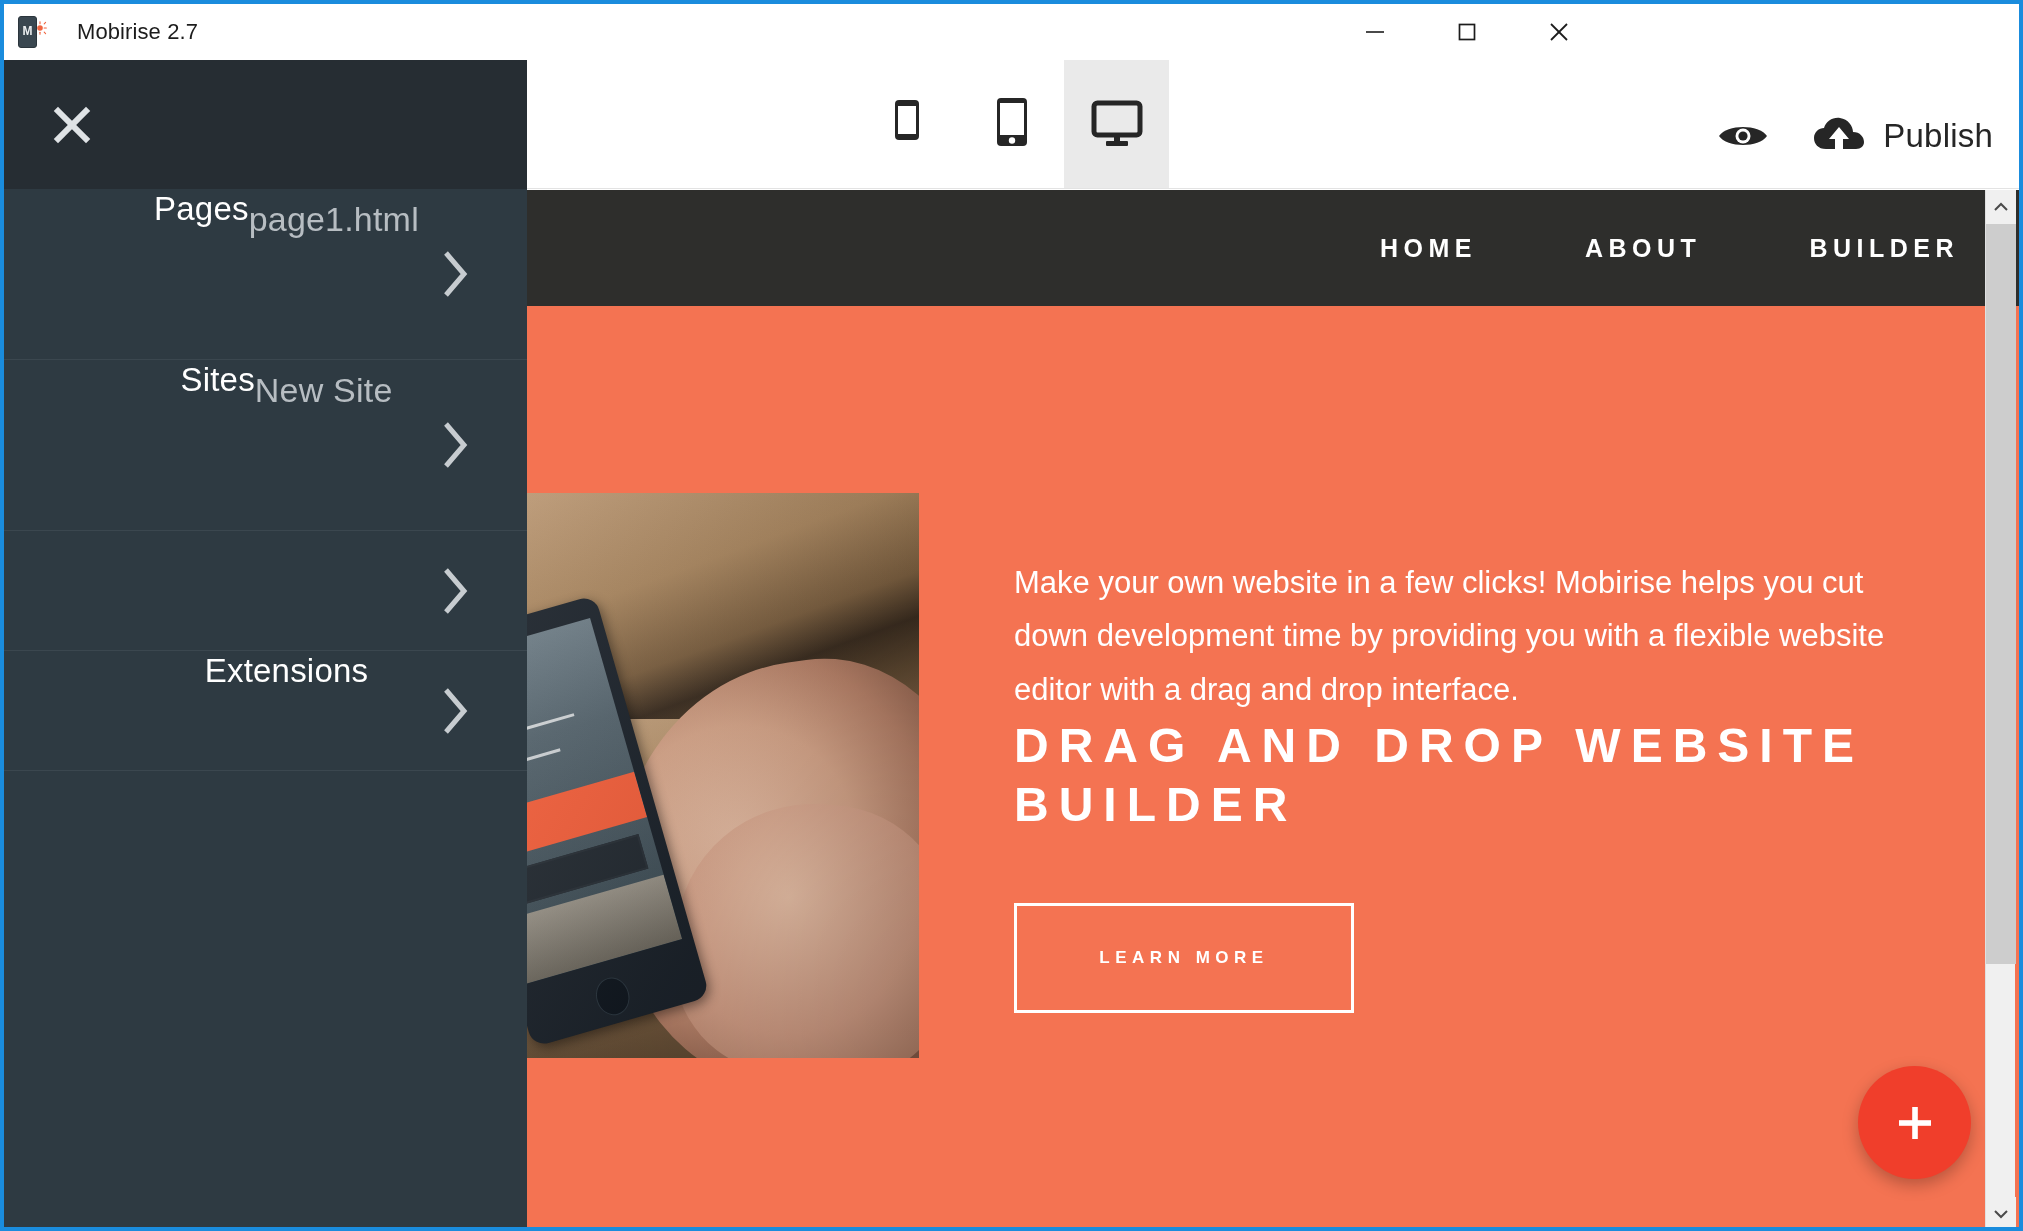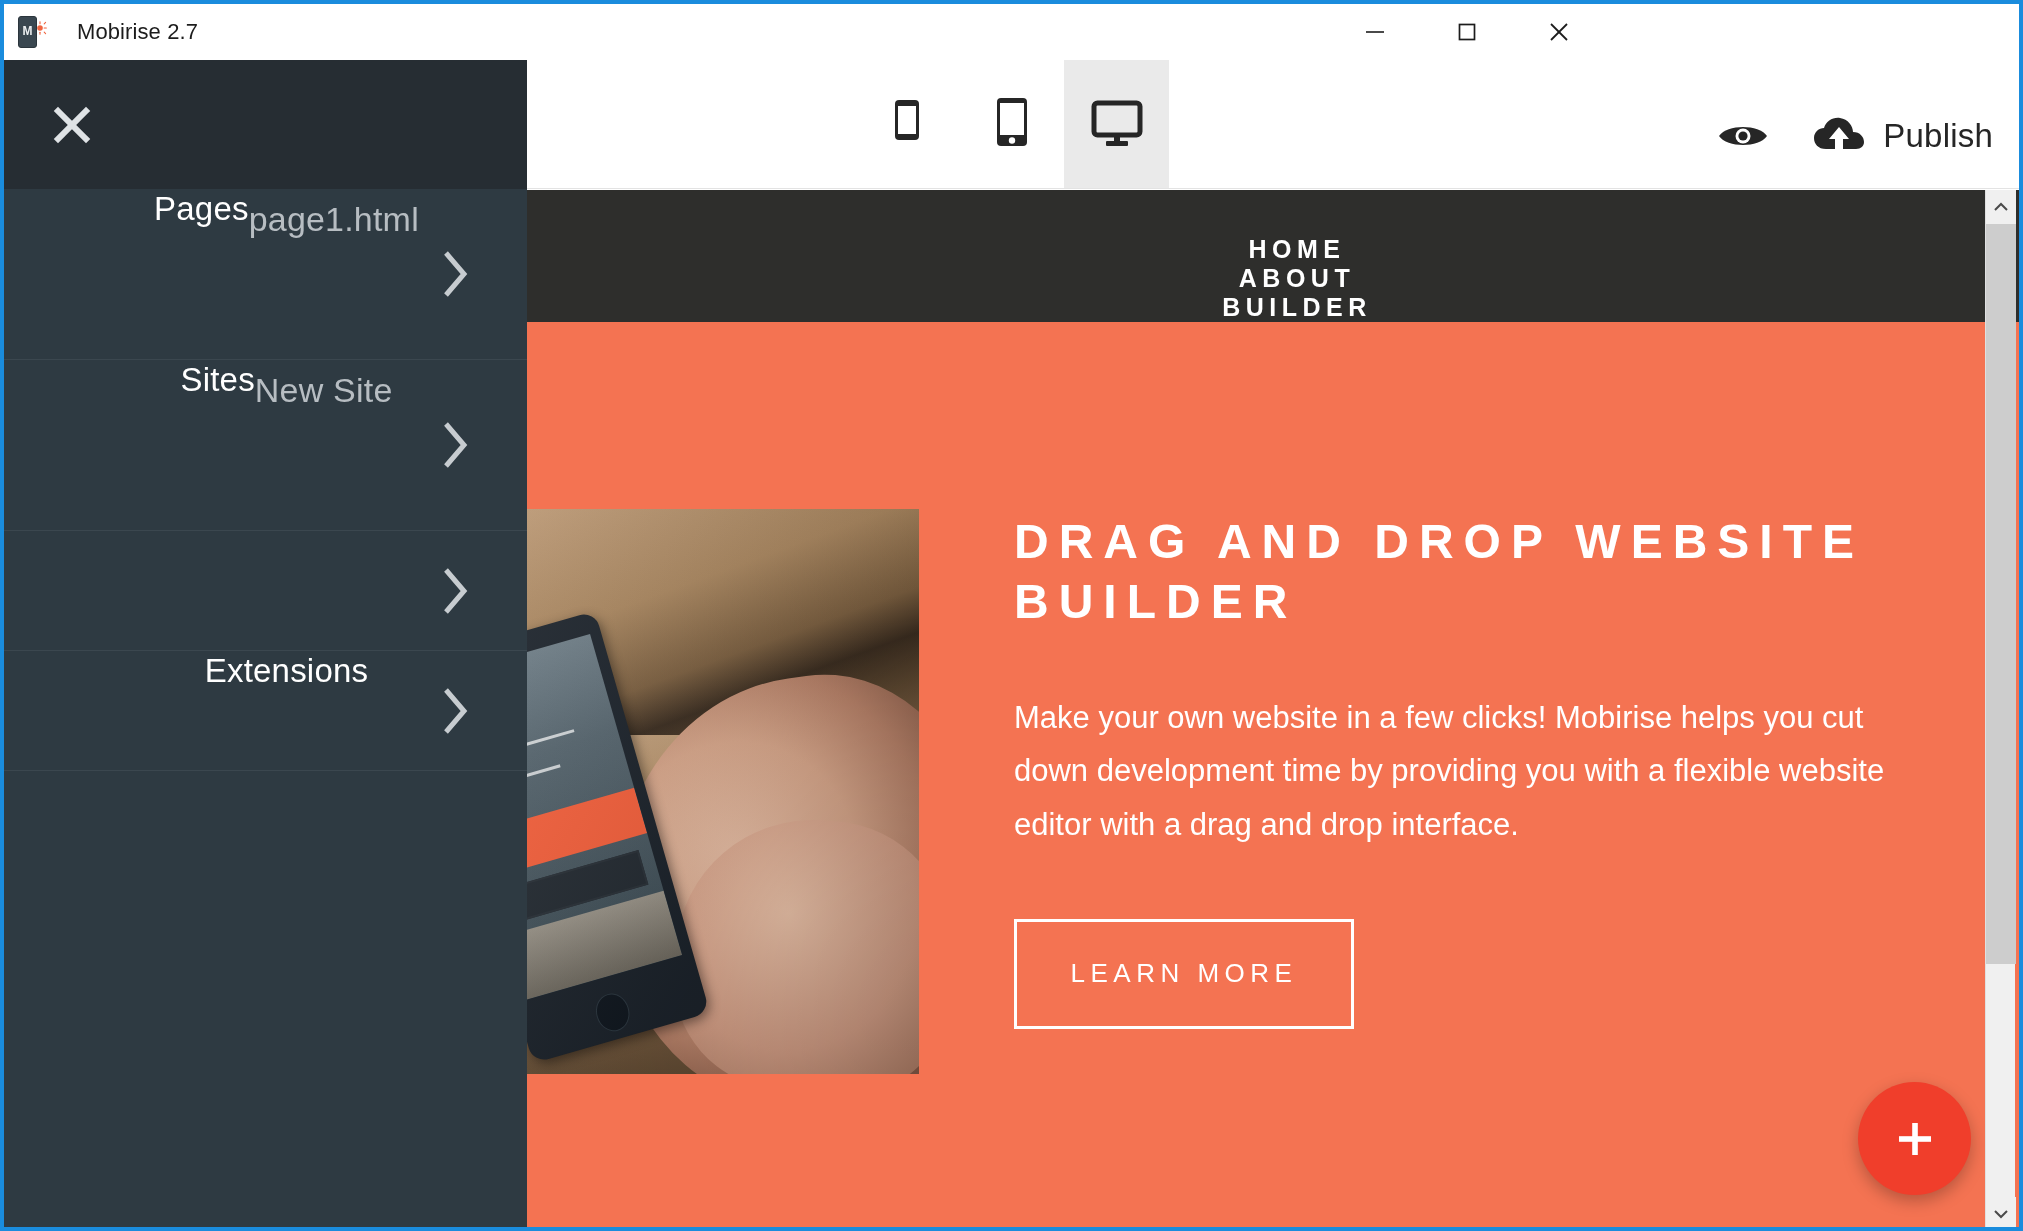--- a/index.html
+++ b/index.html
@@ -165,27 +165,26 @@
 
   
   #canvas {
     position: absolute;
     left: 523px; top: 186px;
     width: 1492px; height: 1041px;
     overflow: hidden;
     background: #f47352;
   }
   #site-nav {
-    height: 132px;
+    height: 116px;
     background: #2e2e2c;
     display: flex;
     align-items: center;
     justify-content: flex-end;
     padding-right: 60px;
-    flex-direction: column;
   }
   .nav-link {
     color: #ffffff;
     font-size: 25px;
     font-weight: bold;
     letter-spacing: 5.5px;
     margin-left: 108px;
     font-family: "Liberation Sans", sans-serif;
   }
   #hero {
@@ -297,22 +296,22 @@
   }
   #learn-more-button {
     margin-top: 68px;
     width: 340px; height: 110px;
     border: 3px solid #ffffff;
     display: flex; align-items: center; justify-content: center;
     background: transparent;
   }
   #learn-more-label {
     color: #ffffff;
-    font-size: 26px;
-    font-weight: normal;
+    font-size: 17px;
+    font-weight: bold;
     letter-spacing: 5.5px;
   }
 
   #add-block-button {
     position: absolute;
     right: 48px; bottom: 44px;
     width: 113px; height: 113px;
     border-radius: 50%;
     background: #f03e2b;
     display: flex; align-items: center; justify-content: center;
@@ -448,22 +447,22 @@
             <div class="ps-orange"></div>
             <div class="ps-dark"></div>
             <div class="ps-rock"></div>
           </div>
           <div class="phone-home"></div>
         </div>
         <div class="glare"></div>
       </div>
 
       <div id="hero-copy">
+        <div id="hero-text">Make your own website in a few clicks! Mobirise helps you cut down development time by providing you with a flexible website editor with a drag and drop interface.</div>
         <div id="hero-title">DRAG AND DROP WEBSITE BUILDER</div>
-        <div id="hero-text">Make your own website in a few clicks! Mobirise helps you cut down development time by providing you with a flexible website editor with a drag and drop interface.</div>
         <div id="learn-more-button">
           <span id="learn-more-label">LEARN MORE</span>
         </div>
       </div>
 
       <div id="add-block-button">
         <svg width="46" height="46" viewBox="0 0 46 46">
           <rect x="20.2" y="7" width="5.6" height="32" fill="#ffffff"></rect>
           <rect x="7" y="20.2" width="32" height="5.6" fill="#ffffff"></rect>
         </svg>

